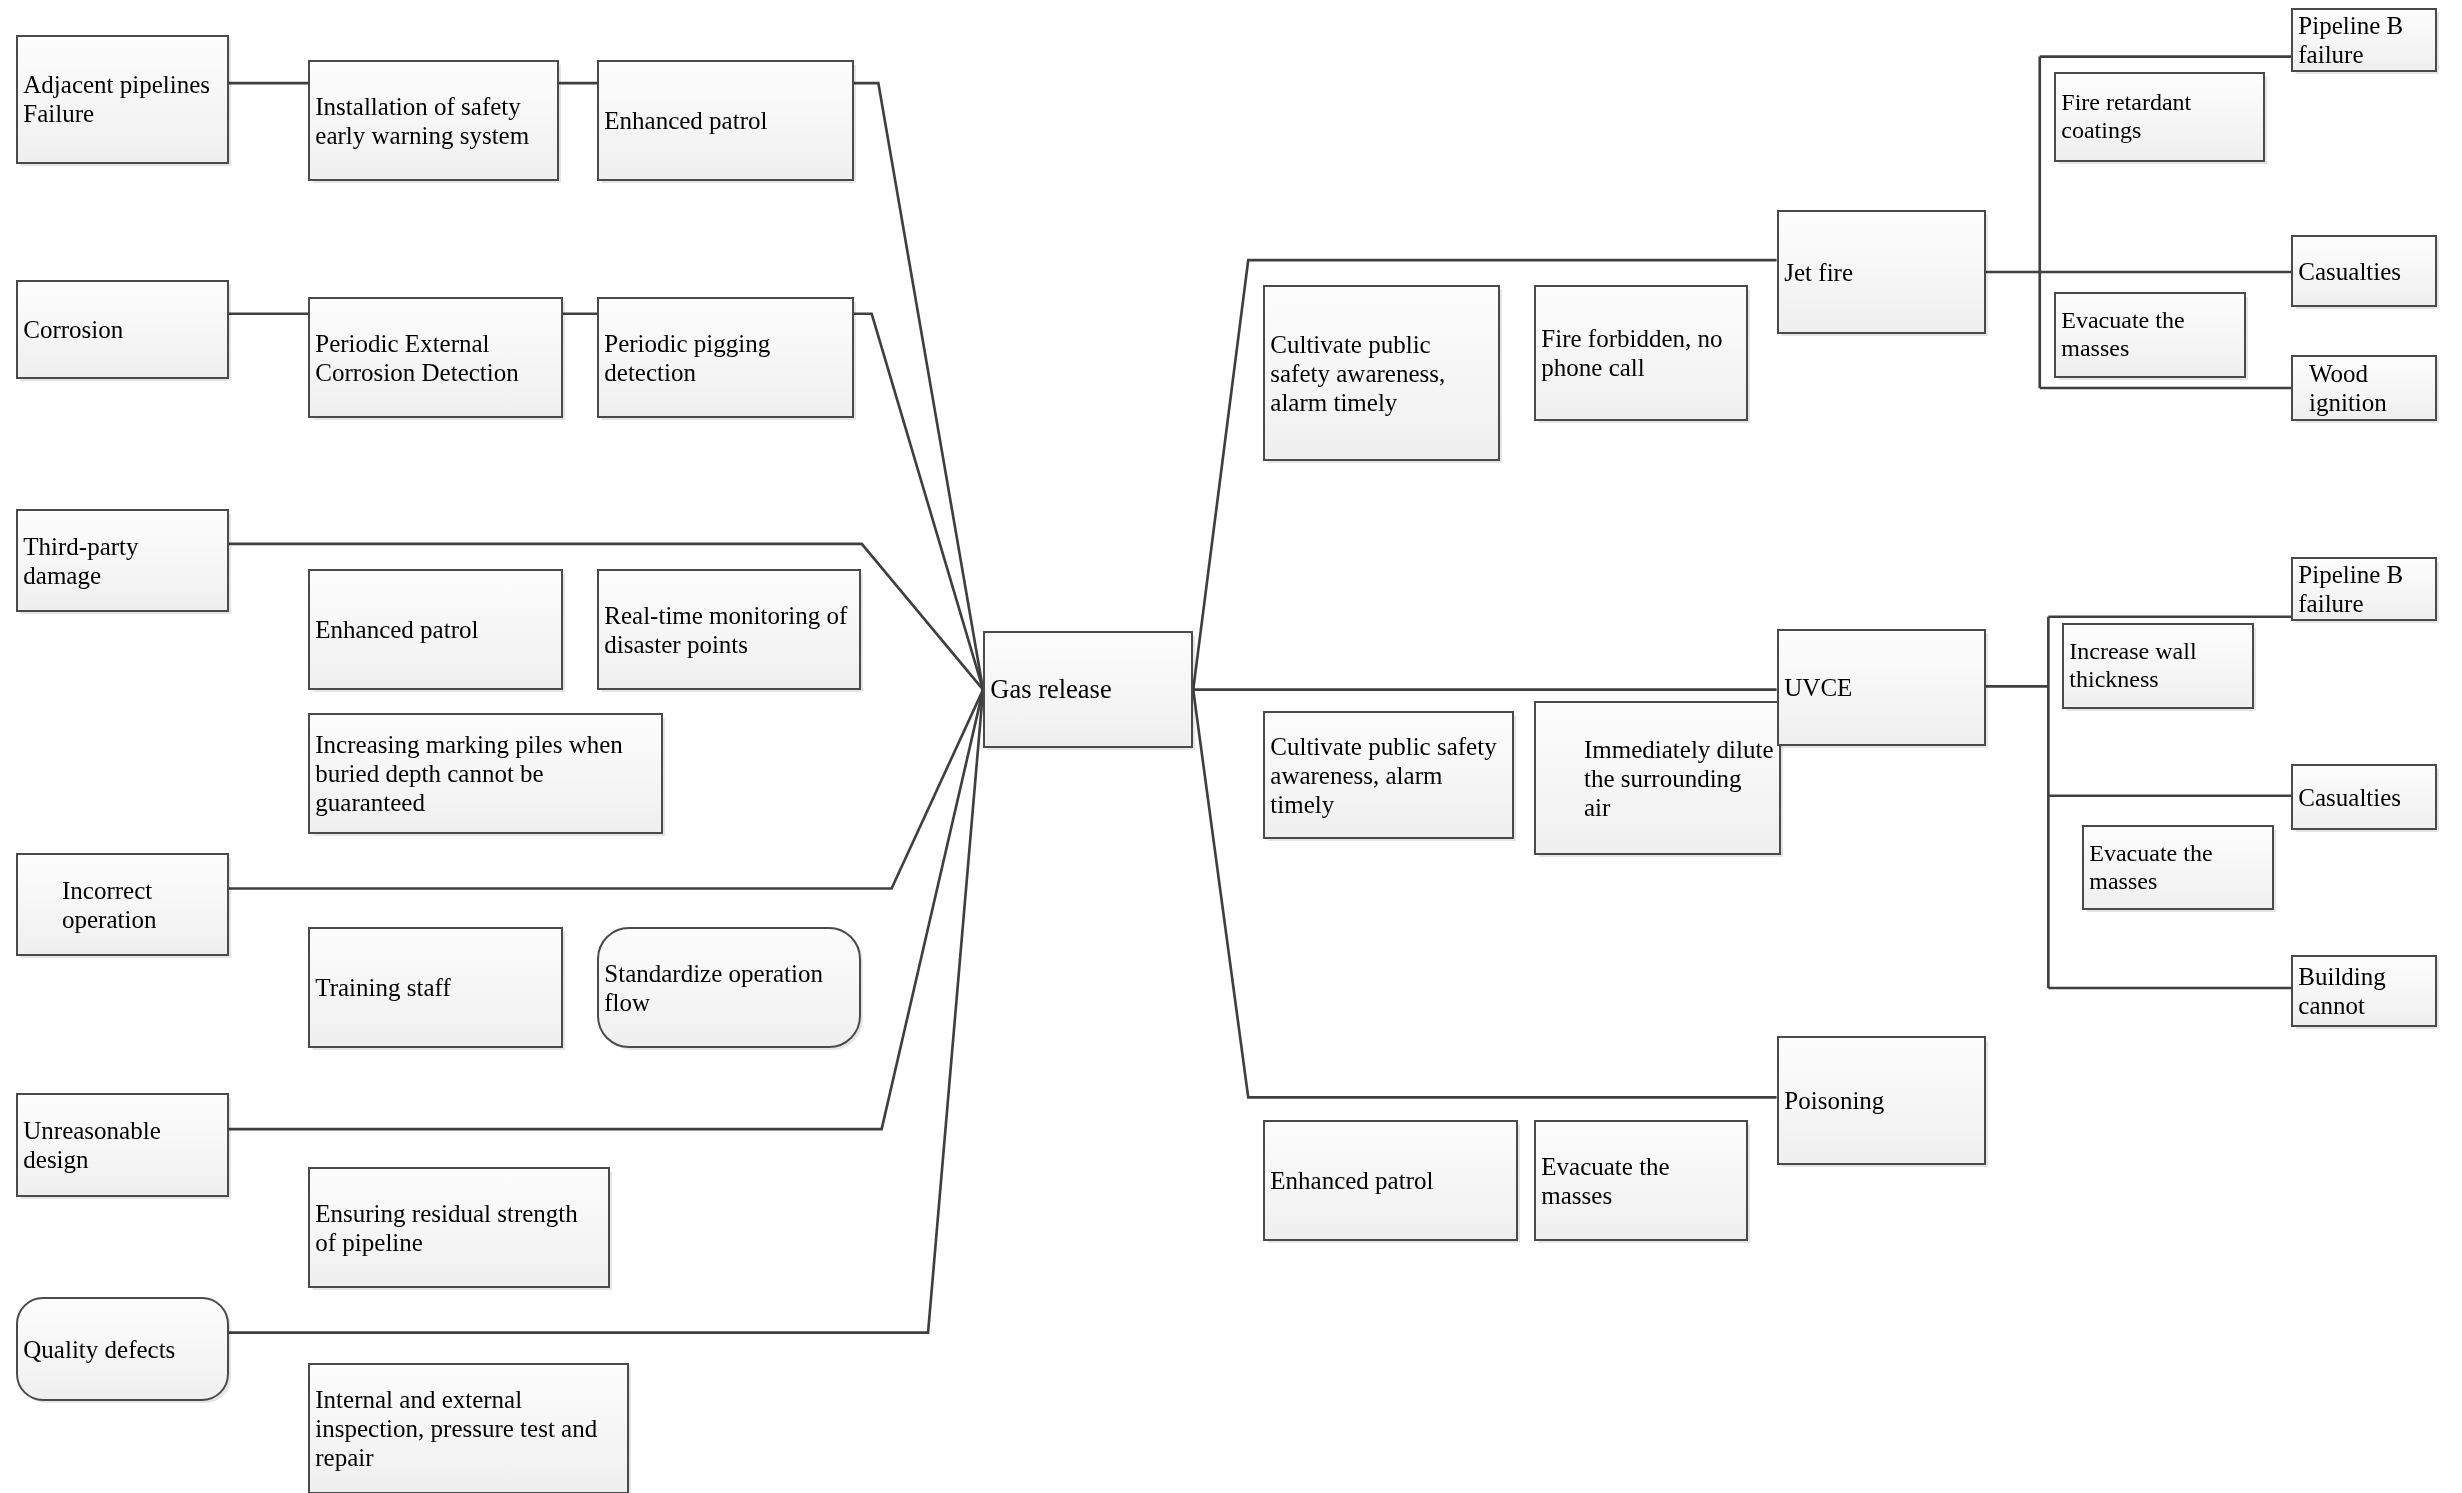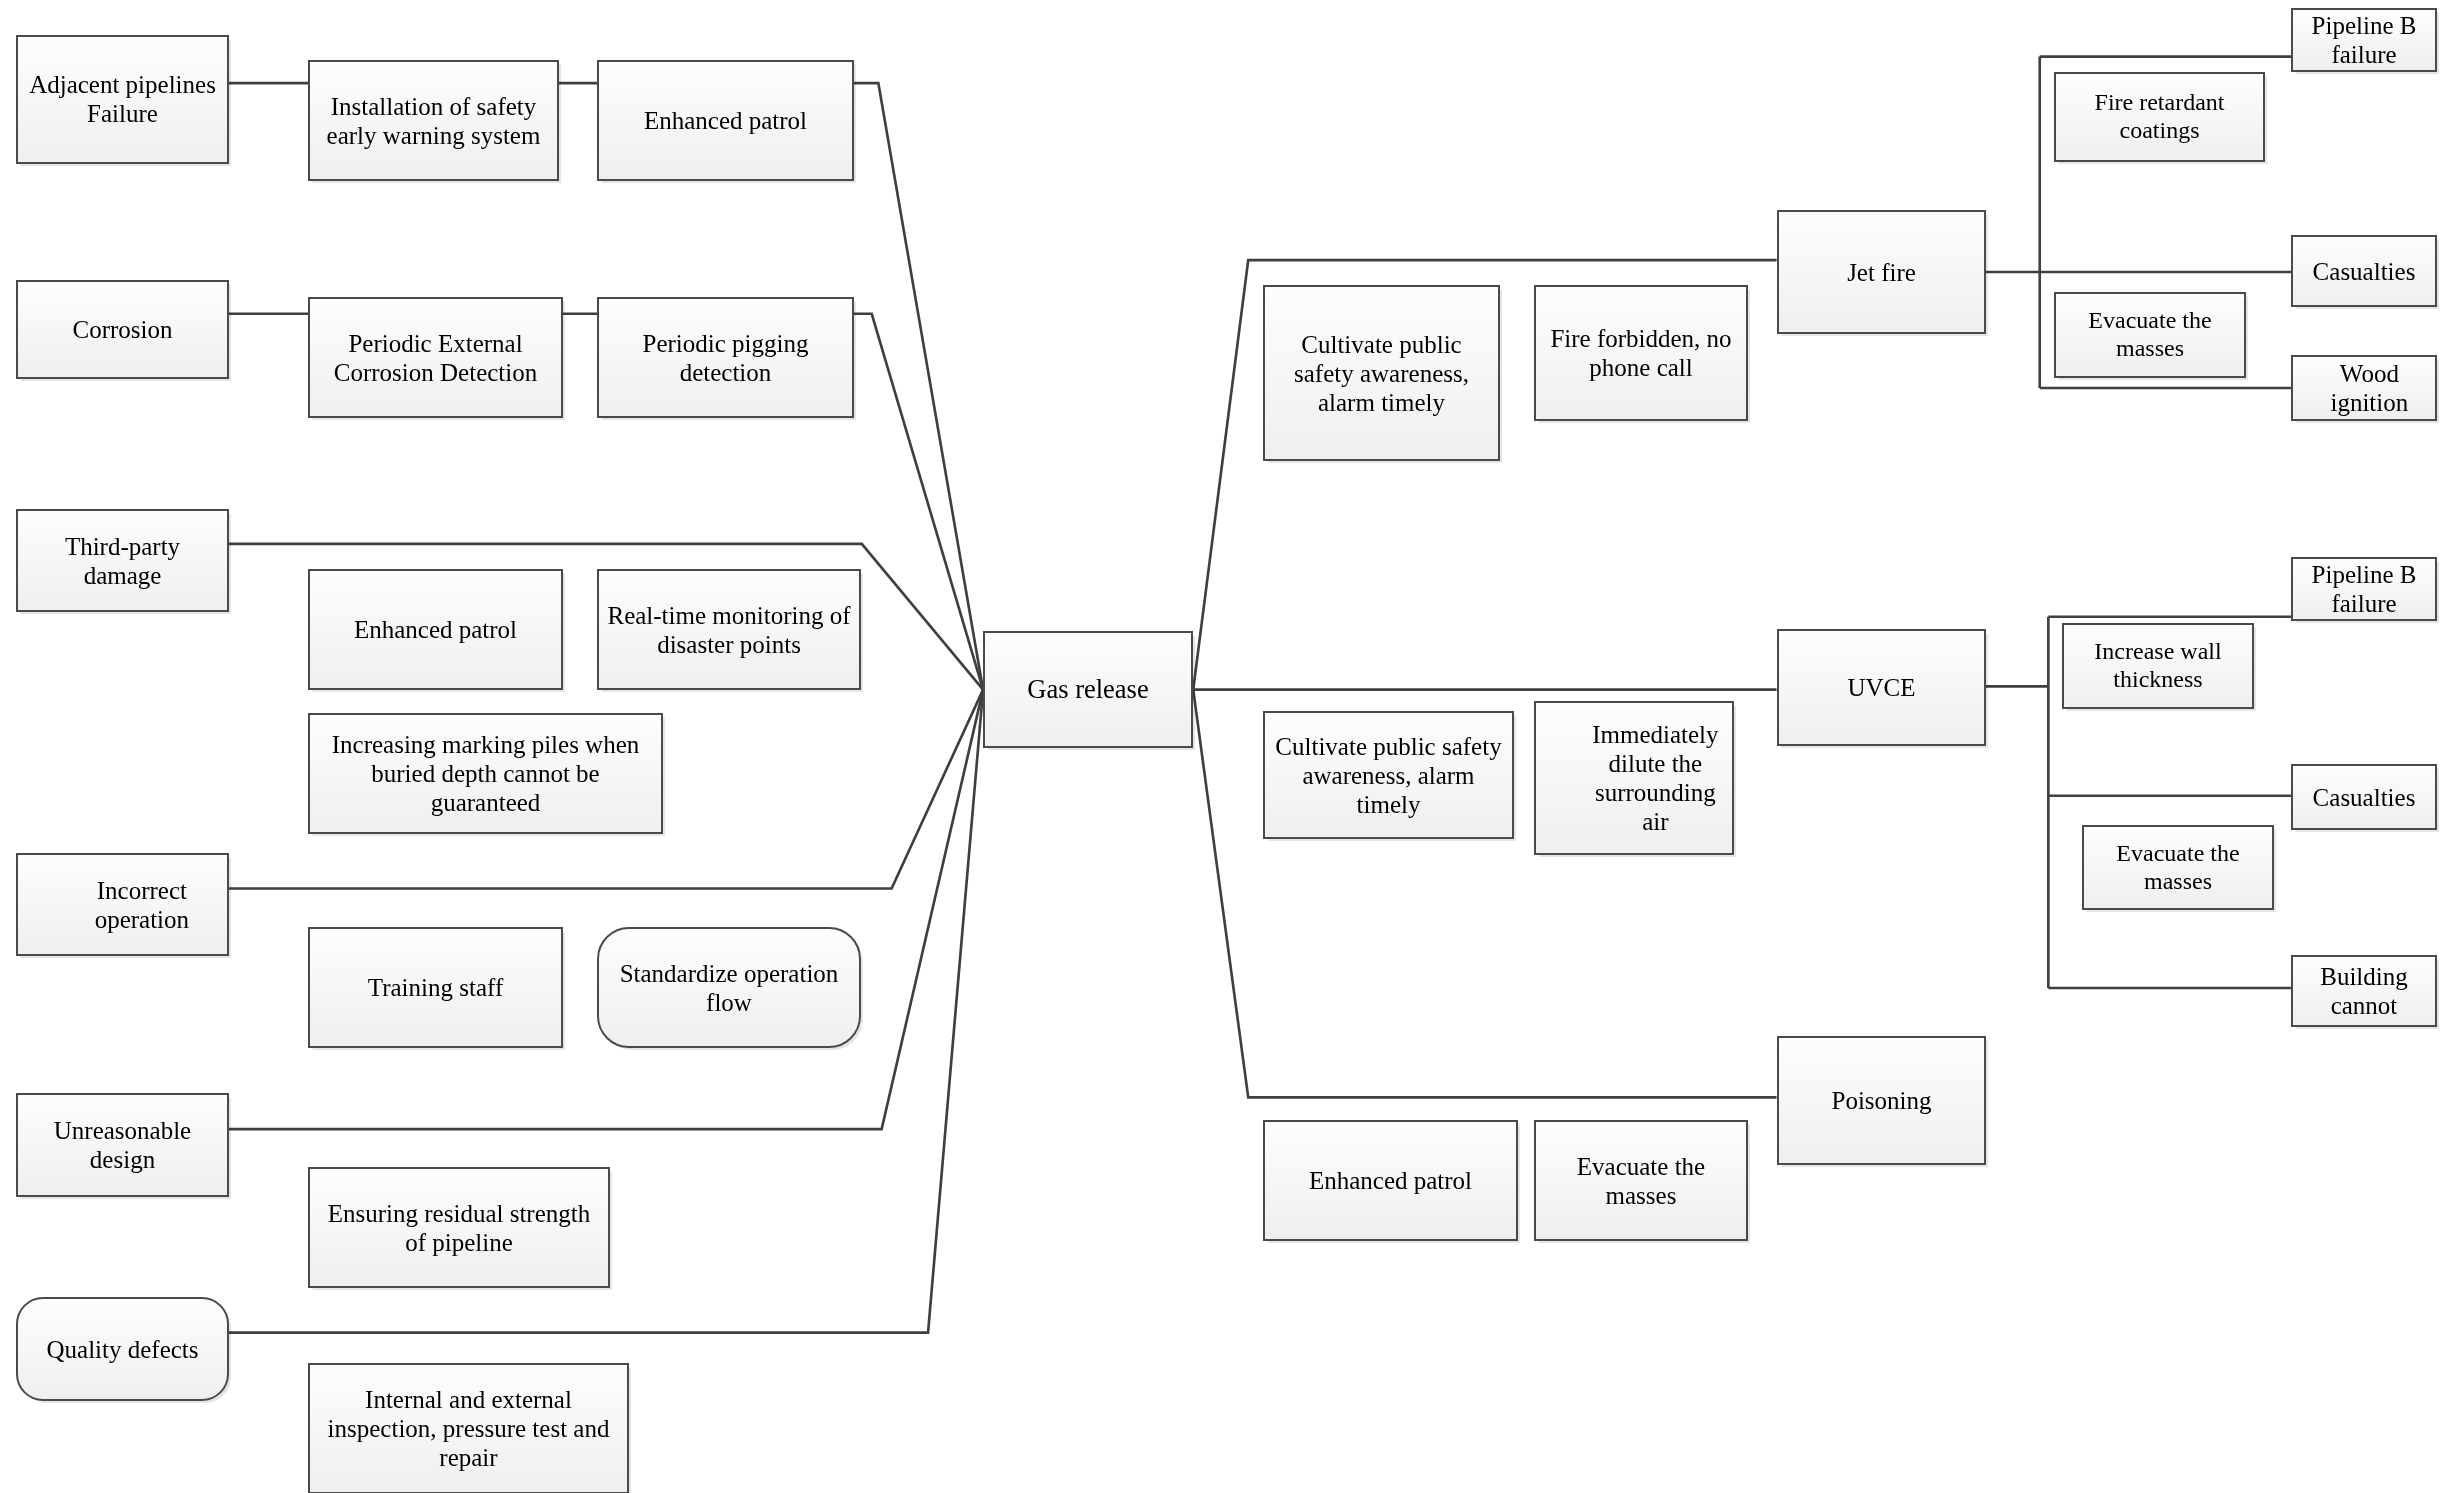--- a/index.html
+++ b/index.html
@@ -15,21 +15,21 @@
   svg.links{
     position:absolute;left:0;top:0;width:2462px;height:1494px;
     pointer-events:none;
   }
   .node{
     position:absolute;
     box-sizing:border-box;
     display:flex;
     align-items:center;
     justify-content:center;
-    text-align:center;
+    text-align:left;
     background:linear-gradient(180deg,#fdfdfd 0%,#f7f7f7 45%,#efefef 100%);
     border:2px solid #4a4a4a;
     color:#000000;
     line-height:1.16;
     padding:2.7px 5.3px;
     box-shadow:3.3px 3.3px 0 -1.3px rgba(0,0,0,0.10);
     z-index:5;
   }
   .node span{display:block;width:100%;}
   .threat      { font-size:25px;margin-top:16px; }
@@ -155,21 +155,21 @@
   </div>
 
   <div class="node barrier" style="left:1534px;top:285px;width:214px;height:136px;">
     <span>Fire forbidden, no phone call</span>
   </div>
 
   <div class="node barrier" style="left:1263px;top:711px;width:251px;height:128px;">
     <span>Cultivate public safety awareness, alarm timely</span>
   </div>
 
-  <div class="node barrier" style="left:1534px;top:701px;width:200px;height:154px;padding-left:48px;">
+  <div class="node barrier" style="left:1534px;top:701px;width:247px;height:154px;padding-left:48px;">
     <span>Immediately dilute the surrounding air</span>
   </div>
 
   <div class="node barrier" style="left:1263px;top:1120px;width:255px;height:121px;">
     <span>Enhanced patrol</span>
   </div>
 
   <div class="node barrier" style="left:1534px;top:1120px;width:214px;height:121px;">
     <span>Evacuate the masses</span>
   </div>

